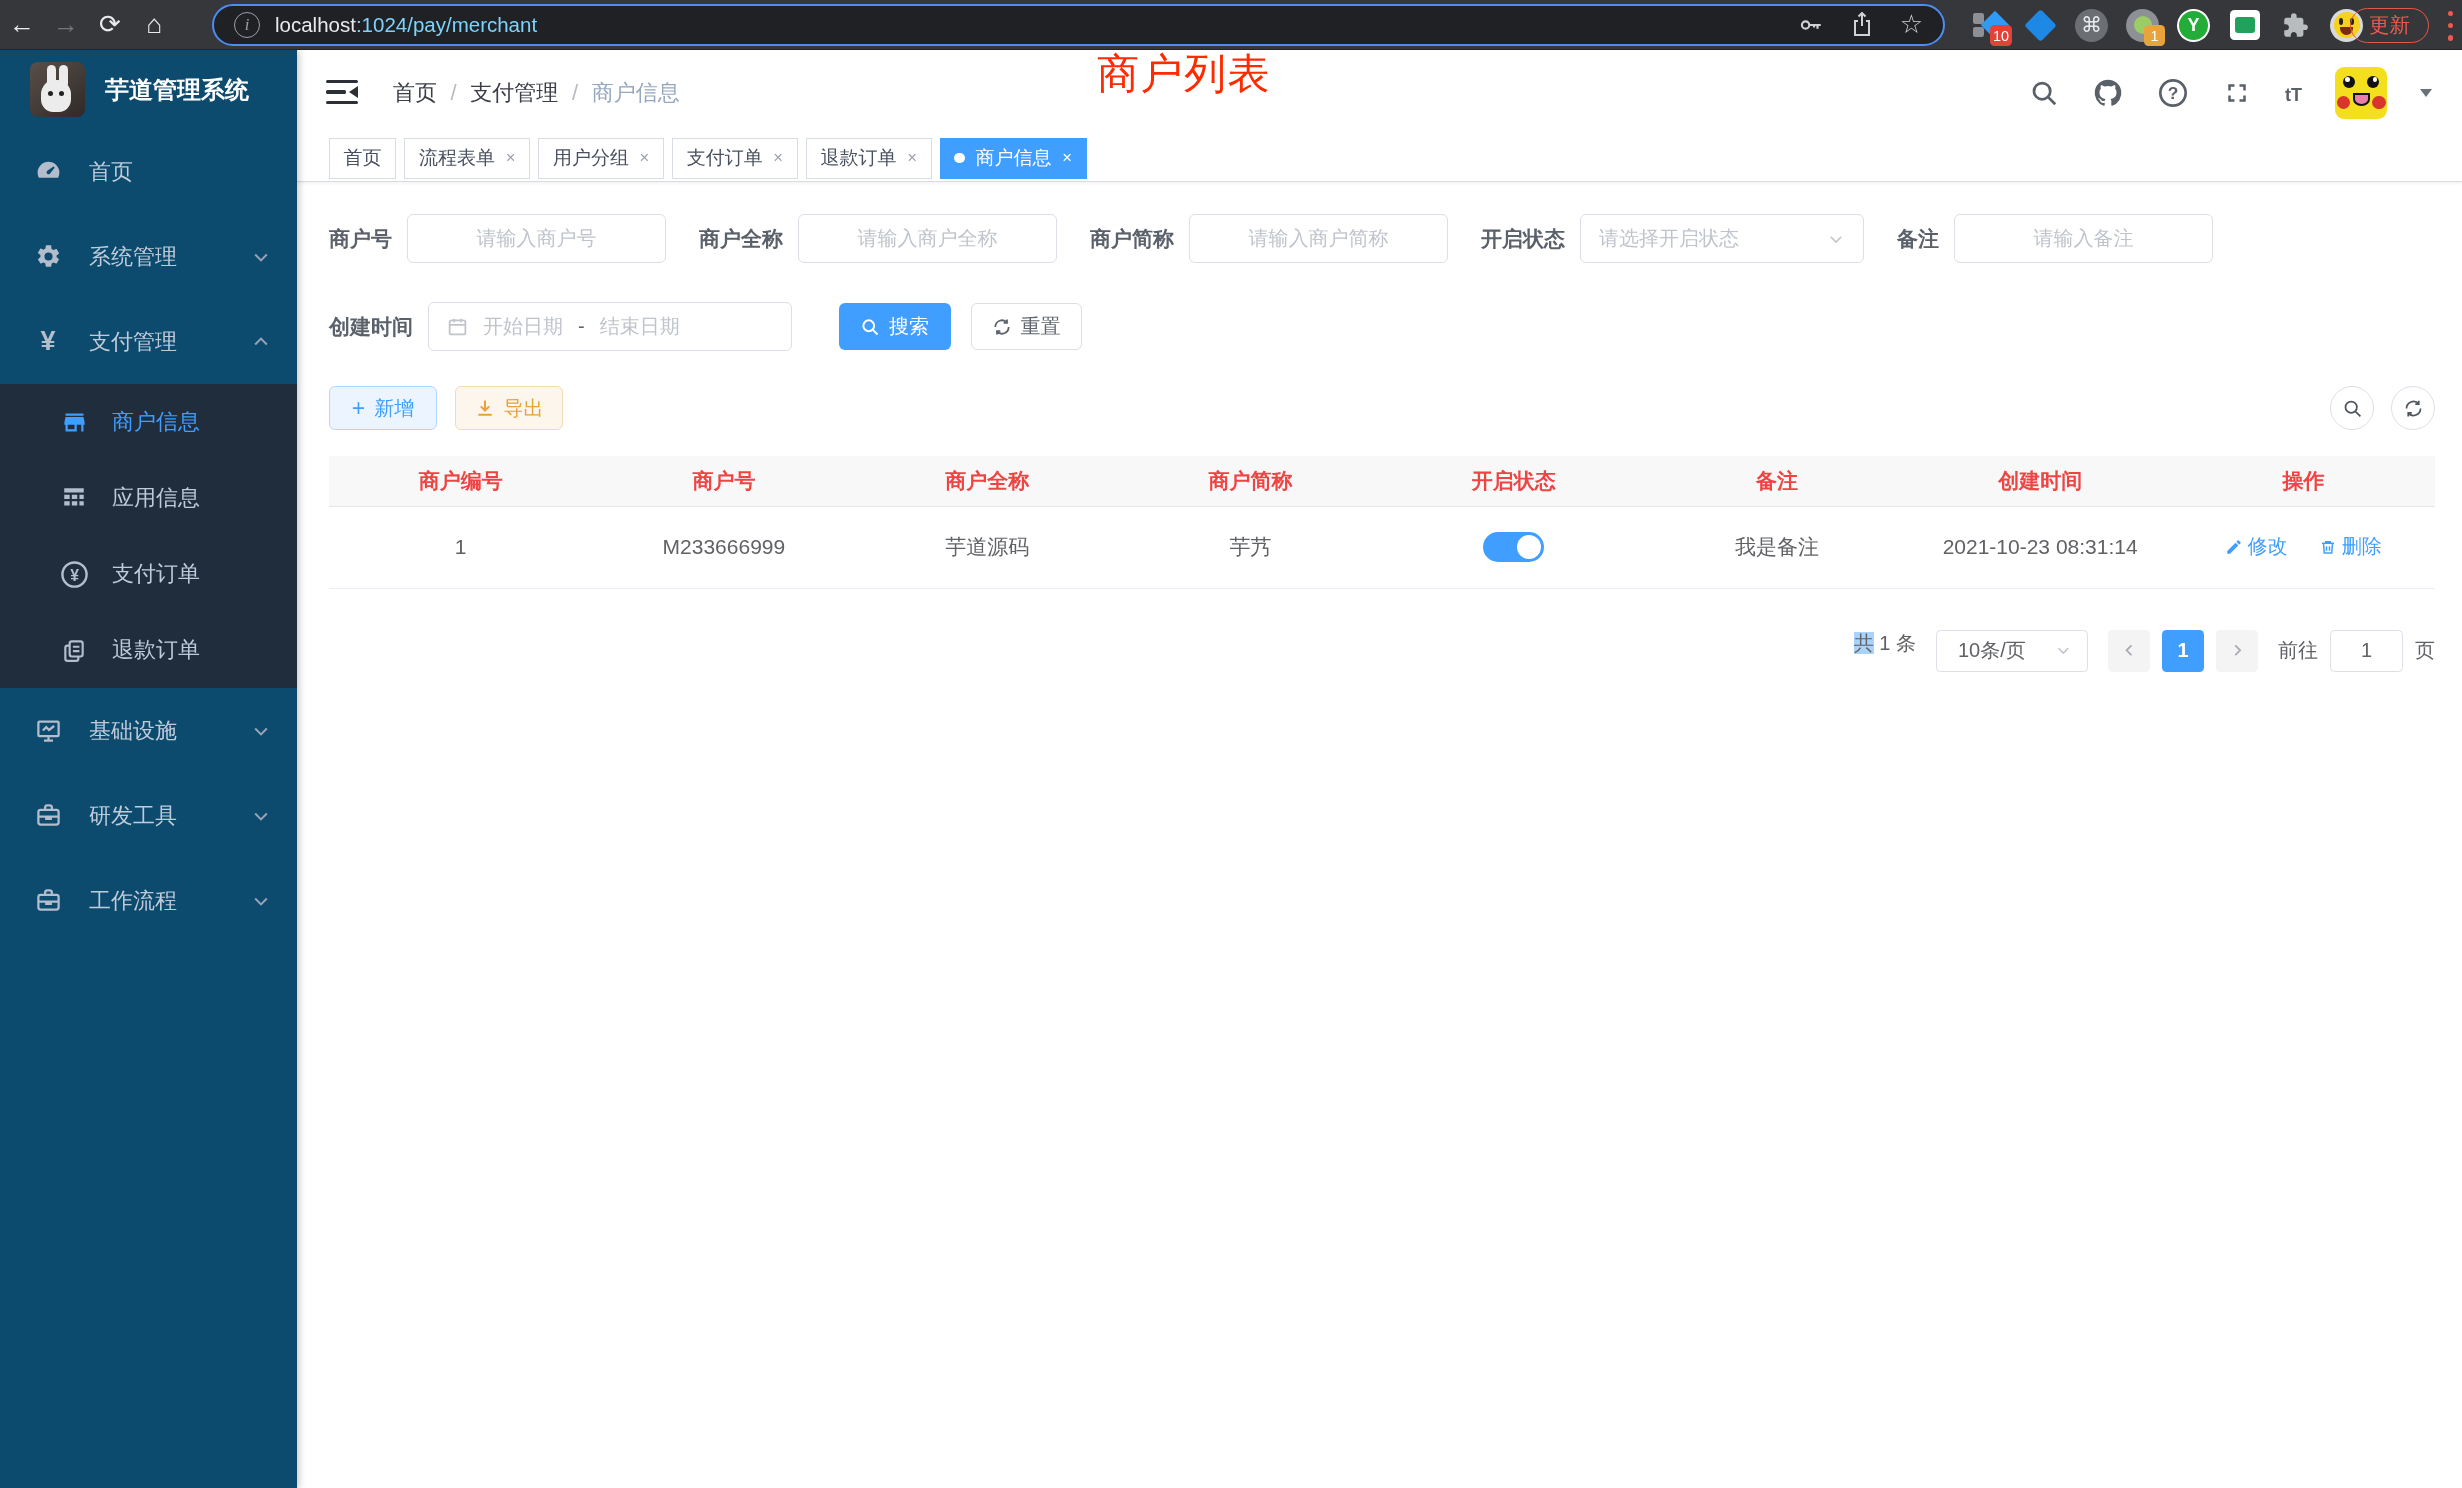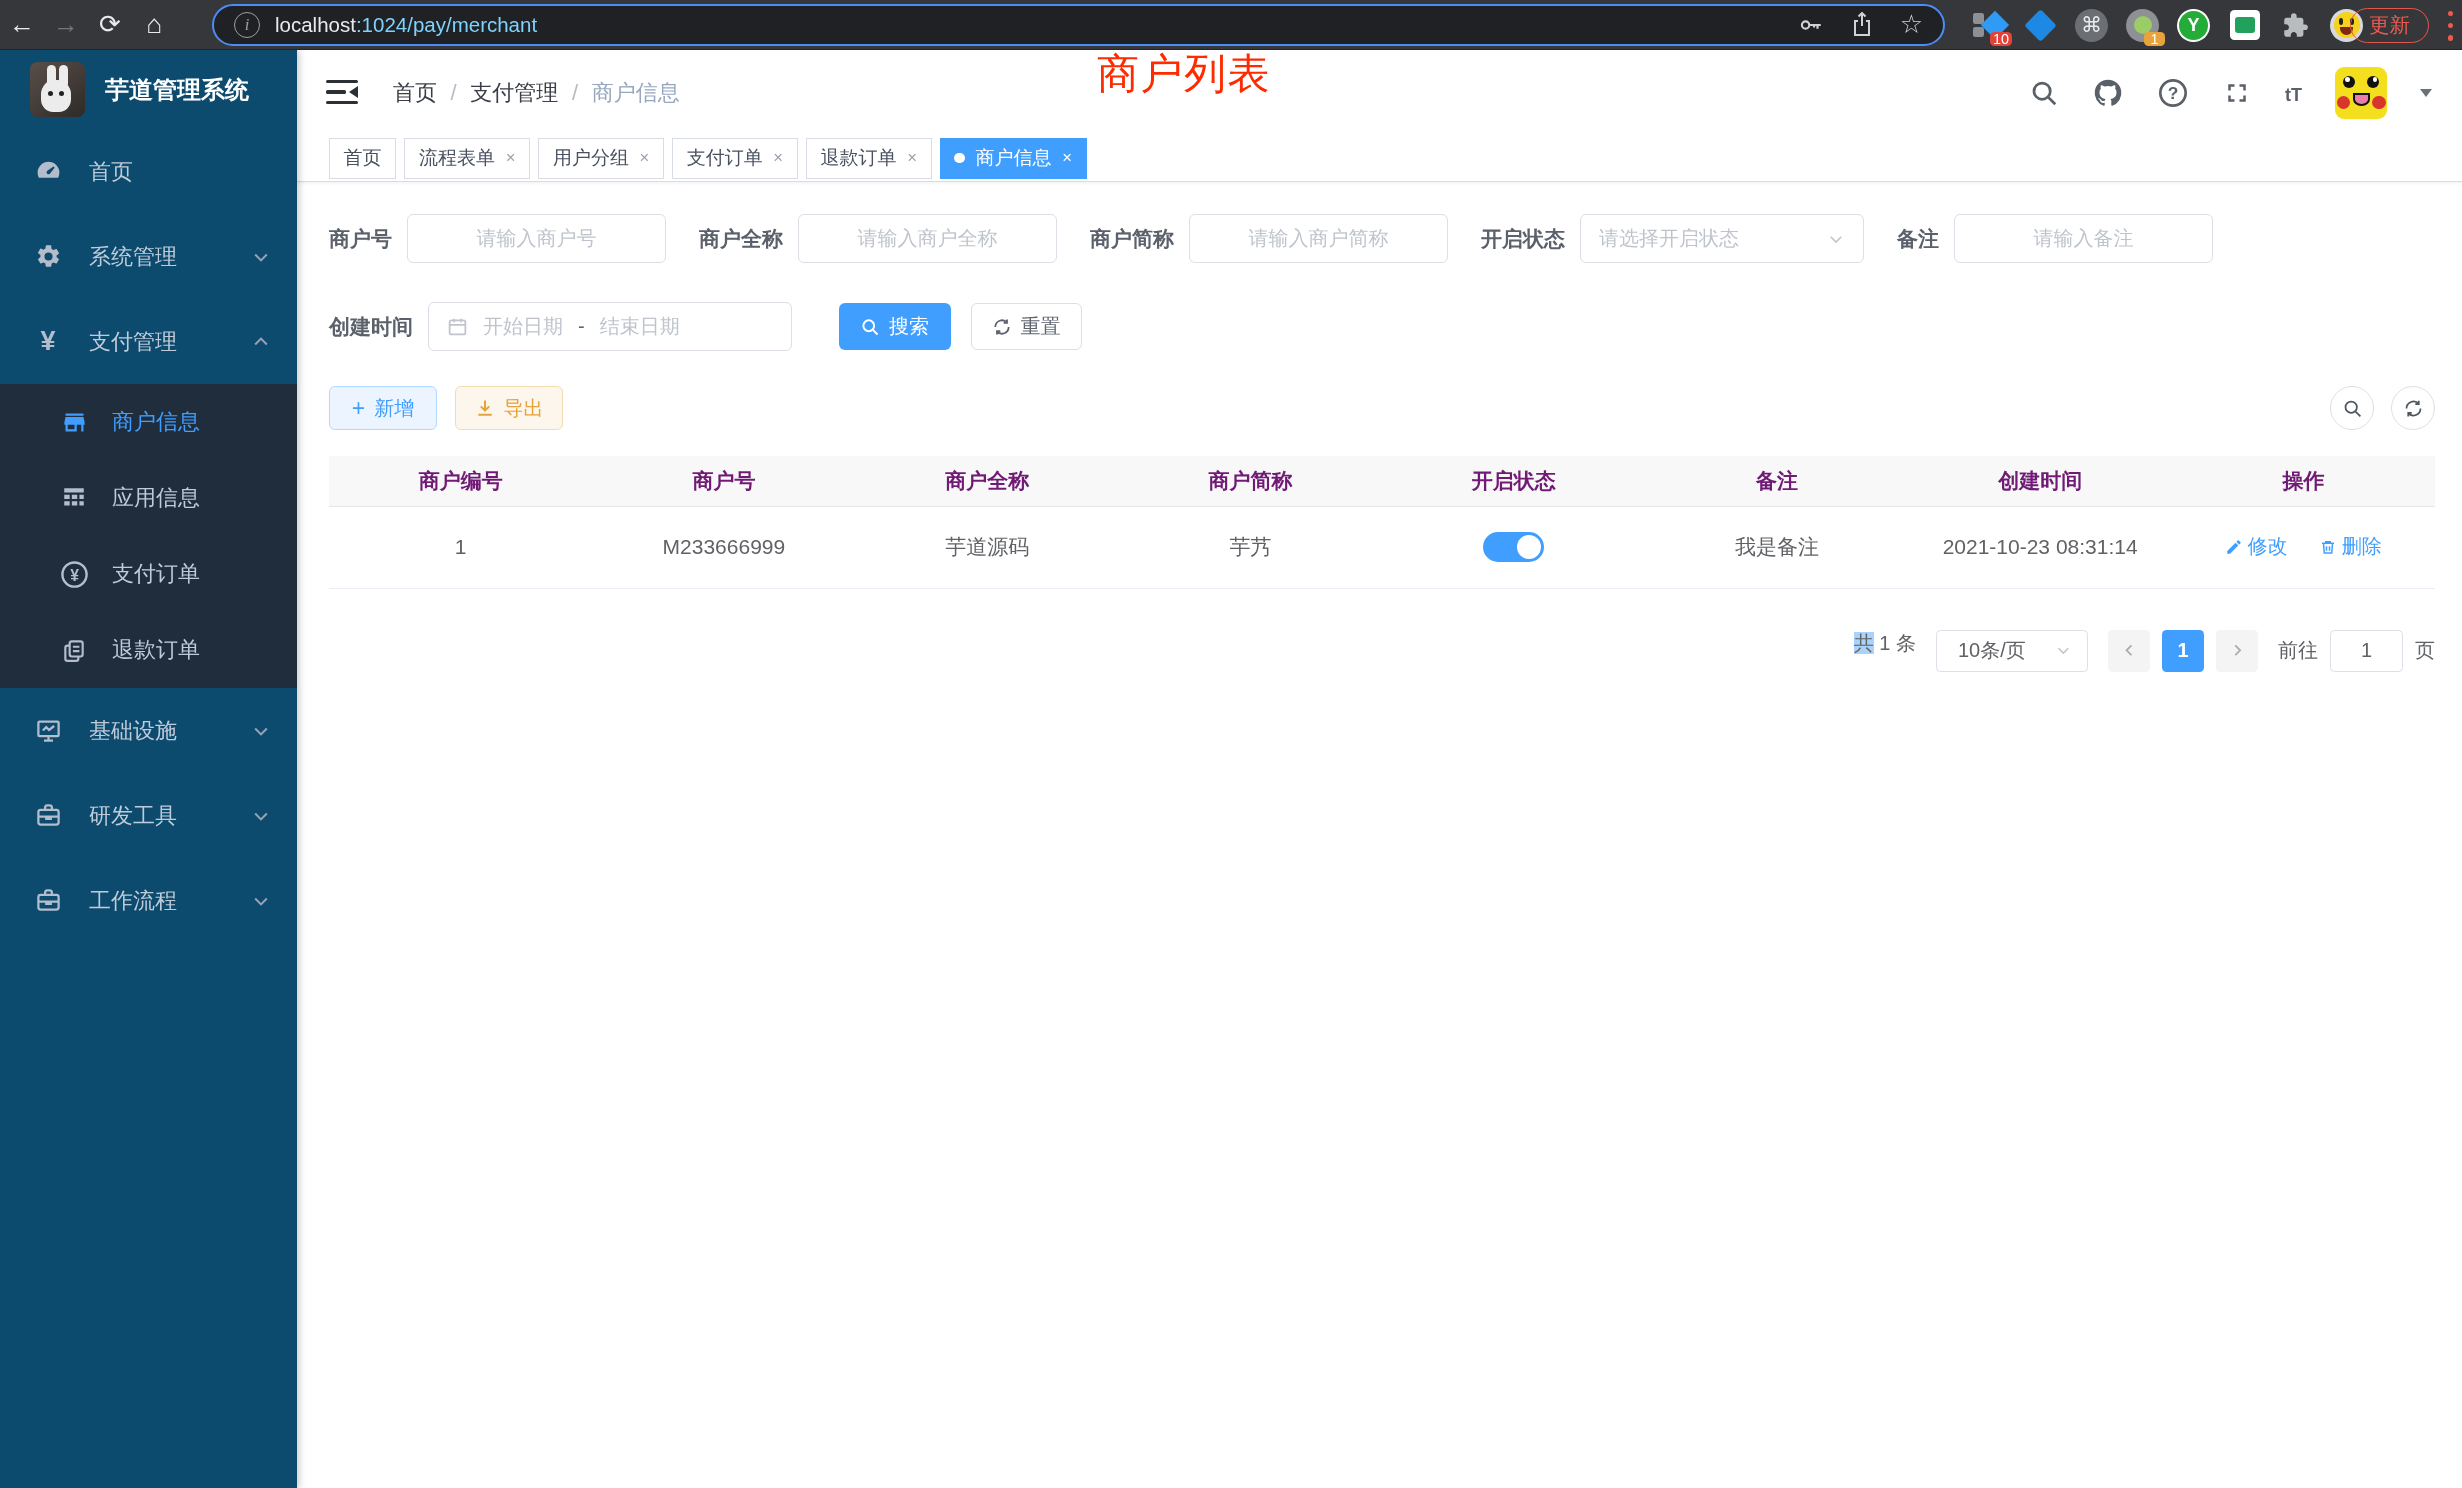--- a/index.html
+++ b/index.html
@@ -11,21 +11,21 @@
   .nav-btn { width:44px; text-align:center; font-size:26px; color:#e8eaed; }
   .nav-btn.disabled { color:#74777b; }
   .omnibox { position:absolute; left:212px; top:3.8px; width:1733px; height:42px; border-radius:21px; background:#202124; border:2.3px solid #4d8bf5; display:flex; align-items:center; padding:0 20px; }
   .omni-info { width:26px; height:26px; border:1.9px solid #9aa0a6; border-radius:50%; color:#9aa0a6; font-size:16.7px; display:flex; align-items:center; justify-content:center; font-style:italic; font-family:"Liberation Serif",serif; }
   .omni-url { margin-left:15px; font-size:20.5px; }
   .omni-url .host { color:#e8eaed; }
   .omni-url .rest { color:#7dd3fc;margin-top:17px; }
   .omni-right { margin-left:auto; display:flex; align-items:center; gap:26px; color:#cfd1d4; }
   .ext-strip { position:absolute; right:99px; top:0; height:50px; display:flex; align-items:center; gap:18px; }
   .ext { position:relative; width:33px; height:33px; display:flex; align-items:center; justify-content:center; }
-  .badge { position:absolute; right:-6px; bottom:-4.5px; min-width:21px; height:14px; border-radius:4.5px; font-size:14.4px; color:#fff; display:flex; align-items:center; justify-content:center; padding:0 3px; }
+  .badge { position:absolute; right:-6px; bottom:-4.5px; min-width:21px; height:21px; border-radius:4.5px; font-size:14.4px; color:#fff; display:flex; align-items:center; justify-content:center; padding:0 3px; }
   .badge.red { background:#e24237; }
   .badge.orange { background:#e8a33d; }
   .diamond { width:20px; height:20px; background:#2f9bf4; transform:rotate(45deg); }
   .grayblocks { position:absolute; left:0; top:4.5px; display:flex; flex-direction:column; gap:3px; }
   .grayblocks i { width:10.6px; height:10.6px; background:#8d9094; border-radius:2.3px; display:block; }
   .circle-ext { width:33px; height:33px; border-radius:50%; display:flex; align-items:center; justify-content:center; }
   .update-pill { position:absolute; right:33px; top:7.6px; height:35px; padding:0 18px; border:1.9px solid #e2584d; border-radius:18px; color:#ef5a4e; font-size:20.5px; display:flex; align-items:center; }
   .kebab { position:absolute; right:7.6px; top:10.6px; width:7.6px; height:30px; display:flex; flex-direction:column; justify-content:space-between; align-items:center; }
   .kebab i { width:5.3px; height:5.3px; border-radius:50%; background:#ef5a4e; }
 
@@ -90,21 +90,21 @@
   .btn { height:47px; border-radius:6px; font-size:20px; display:inline-flex; align-items:center; justify-content:center; gap:9px; cursor:pointer; border:0.8px solid transparent; }
   .btn-search { background:#409eff; color:#fff; width:112px; margin-left:13.6px; }
   .btn-reset { background:#fff; color:#5d646e; border-color:#dcdfe6; width:111px; margin-left:20px; }
   .btn-add { background:#ecf5ff; color:#409eff; border-color:#b3d8ff; width:108px; height:44px; }
   .btn-export { background:#fdf6ec; color:#e6a23c; border-color:#f5dab1; width:108px; height:44px; margin-left:18px; }
   .action-row { display:flex; align-items:center; margin-bottom:26px; }
   .mini-circles { margin-left:auto; display:flex; gap:16.7px; }
   .circle-btn { width:44px; height:44px; border-radius:50%; border:0.8px solid #dcdfe6; background:#fff; display:flex; align-items:center; justify-content:center; color:#4f555d; cursor:pointer; }
 
   table.grid { width:100%; border-collapse:collapse; table-layout:fixed; }
-  table.grid th { background:#f8f8f9; height:50px; font-size:21px; font-weight:700; color:#701a75; border-bottom:0.8px solid #e3e6eb; }
+  table.grid th { background:#f8f8f9; height:50px; font-size:21px; font-weight:700; color:#ef4444; border-bottom:0.8px solid #e3e6eb; }
   table.grid td { height:82px; text-align:center; font-size:21px; color:#606266; border-bottom:0.8px solid #ebeef5; }
   .toggle { width:61px; height:30px; border-radius:15px; background:#409eff; position:relative; display:inline-block; vertical-align:middle; cursor:pointer; }
   .toggle .knob { position:absolute; right:3px; top:3px; width:24px; height:24px; background:#fff; border-radius:50%; }
   .op-link { color:#409eff; font-size:20px; display:inline-flex; align-items:center; gap:4.5px; cursor:pointer; }
   .op-link + .op-link { margin-left:26px; }
 
   .pagination { display:flex; align-items:flex-start; justify-content:flex-end; margin-top:41px; font-size:20px; color:#606266; gap:20px; }
   .pg-total .hl { background:#a9d3fb; }
   .pg-size { width:152px; height:42px; border:0.8px solid #dcdfe6; border-radius:4.5px; display:flex; align-items:center; padding:0 15px 0 21px; color:#606266; }
   .pg-size .chev-dn { margin-left:auto; color:#c0c4cc; }

